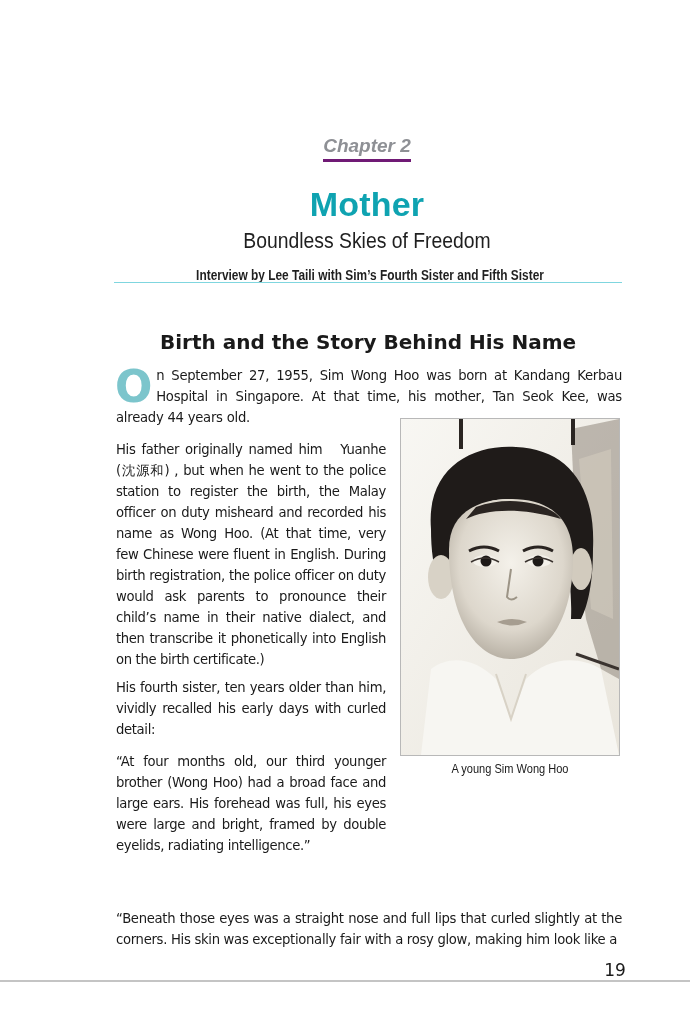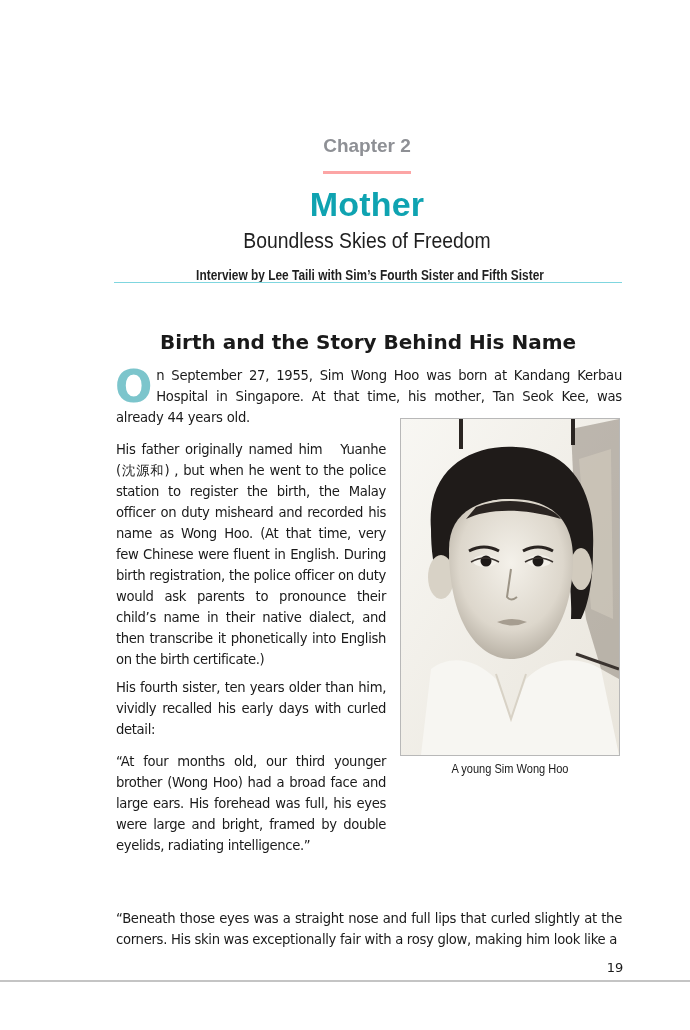--- a/index.html
+++ b/index.html
@@ -21,22 +21,23 @@
       left: 0;
       width: 734px;
       text-align: center;
       font-family: "Liberation Sans", sans-serif;
       font-weight: bold;
       font-size: 19px;
       color: #8e9095;
     }
     .chapter-label span {
       display: inline-block;
-      padding-bottom: 14px;
-      border-bottom: 3px solid #fca5a5;
+      padding-bottom: 2px;
+      border-bottom: 3px solid #701a75;
+      font-style: italic;
     }
     .chapter-title {
       position: absolute;
       top: 185px;
       left: 0;
       width: 734px;
       text-align: center;
       font-family: "Liberation Sans", sans-serif;
       font-weight: bold;
       font-size: 34px;
@@ -148,21 +149,21 @@
       color: #1a1a1a;
       transform: scaleX(0.92);
     }
     .page-number {
       position: absolute;
       top: 960px;
       left: 600px;
       width: 30px;
       text-align: center;
       font-family: "DejaVu Sans", sans-serif;
-      font-size: 13px;
+      font-size: 17px;
       color: #1a1a1a;
     }
     .footer-rule {
       position: absolute;
       top: 980px;
       left: 0;
       width: 690px;
       height: 2px;
       background: #c4c4c4;
     }

